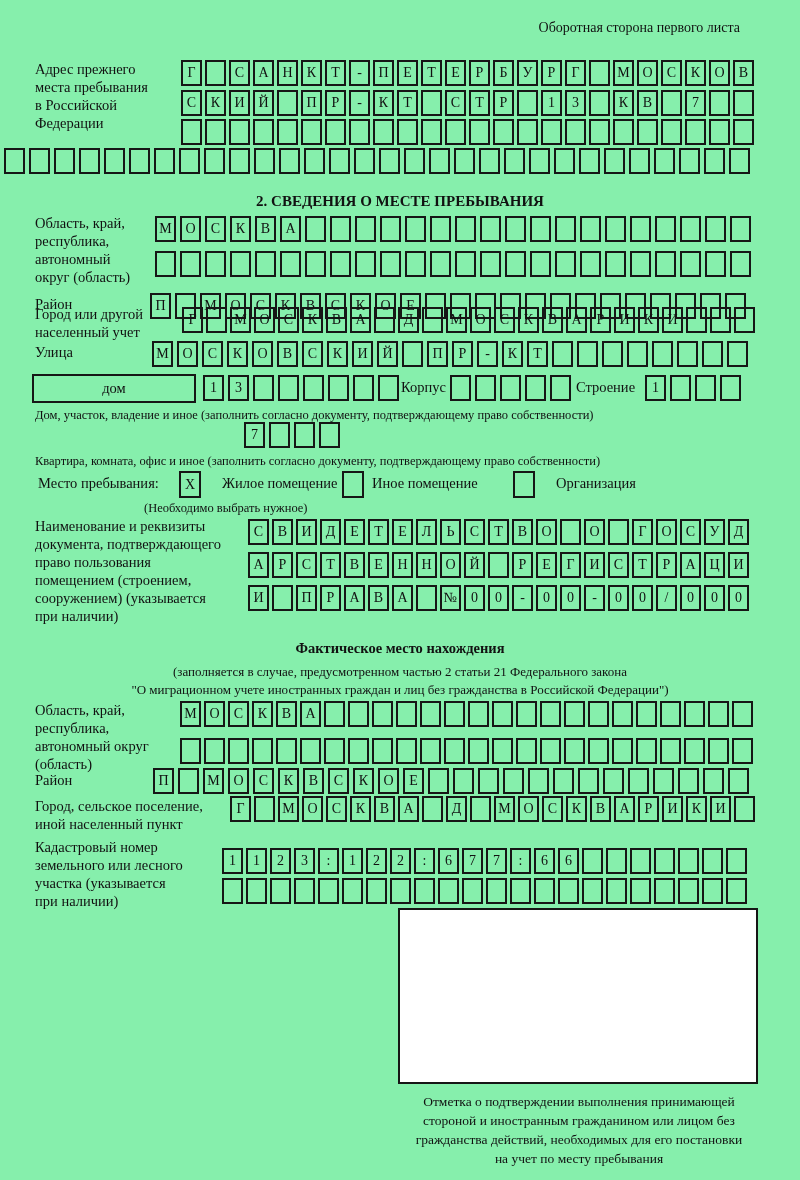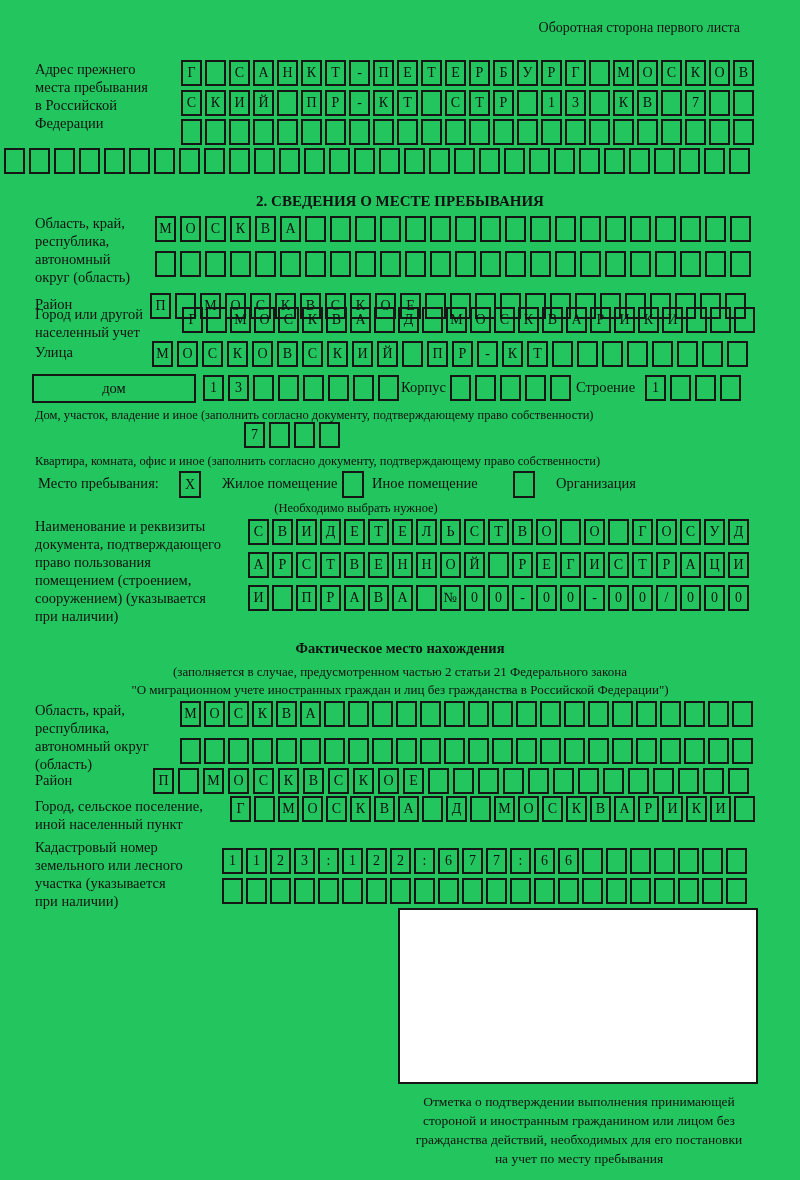--- a/index.html
+++ b/index.html
@@ -1,16 +1,16 @@
 <!DOCTYPE html>
 <html><head>
 <meta charset="utf-8">
 <style>
   html,body{margin:0;padding:0;background:#fff;}
-  .page{position:relative;width:800px;height:1180px;background:#22c55e;
+  .page{position:relative;width:800px;height:1180px;background:#86efac;
         font-family:"Liberation Serif","DejaVu Serif",serif;color:#111;overflow:hidden;}
   .abs{position:absolute;}
   .lbl{font-size:14.5px;line-height:18px;white-space:pre-line;}
   .cap{font-size:12.5px;line-height:17px;}
   .center{left:0;width:800px;text-align:center;}
   .bold{font-weight:bold;}
   .boxrow{display:flex;}
   .box{width:21px;height:26px;box-sizing:border-box;border:2px solid #161616;margin-right:3px;
        display:flex;align-items:center;justify-content:center;font-size:14px;line-height:22px;}
   .g25 .box{margin-right:4px;}
@@ -328,21 +328,21 @@
     </div>
   <div class="abs lbl" style="left:222px;top:474px;">Жилое помещение</div>
   <div class="abs boxrow cb" style="left:342px;top:471px;">
       <span class="box"></span>
     </div>
   <div class="abs lbl" style="left:372px;top:474px;">Иное помещение</div>
   <div class="abs boxrow cb" style="left:513px;top:471px;">
       <span class="box"></span>
     </div>
   <div class="abs lbl" style="left:556px;top:474px;">Организация</div>
-  <div class="abs cap" style="left:166px;top:500px;width:380px;text-align:center;">(Необходимо выбрать нужное)</div>
+  <div class="abs cap" style="left:144px;top:500px;width:380px;">(Необходимо выбрать нужное)</div>
 
   <div class="abs lbl" style="left:35px;top:517px;width:215px;">Наименование и реквизиты
 документа, подтверждающего
 право пользования
 помещением (строением,
 сооружением) (указывается
 при наличии)</div>
   <div class="abs boxrow" style="left:248px;top:519px;">
       <span class="box">С</span>
       <span class="box">В</span>

